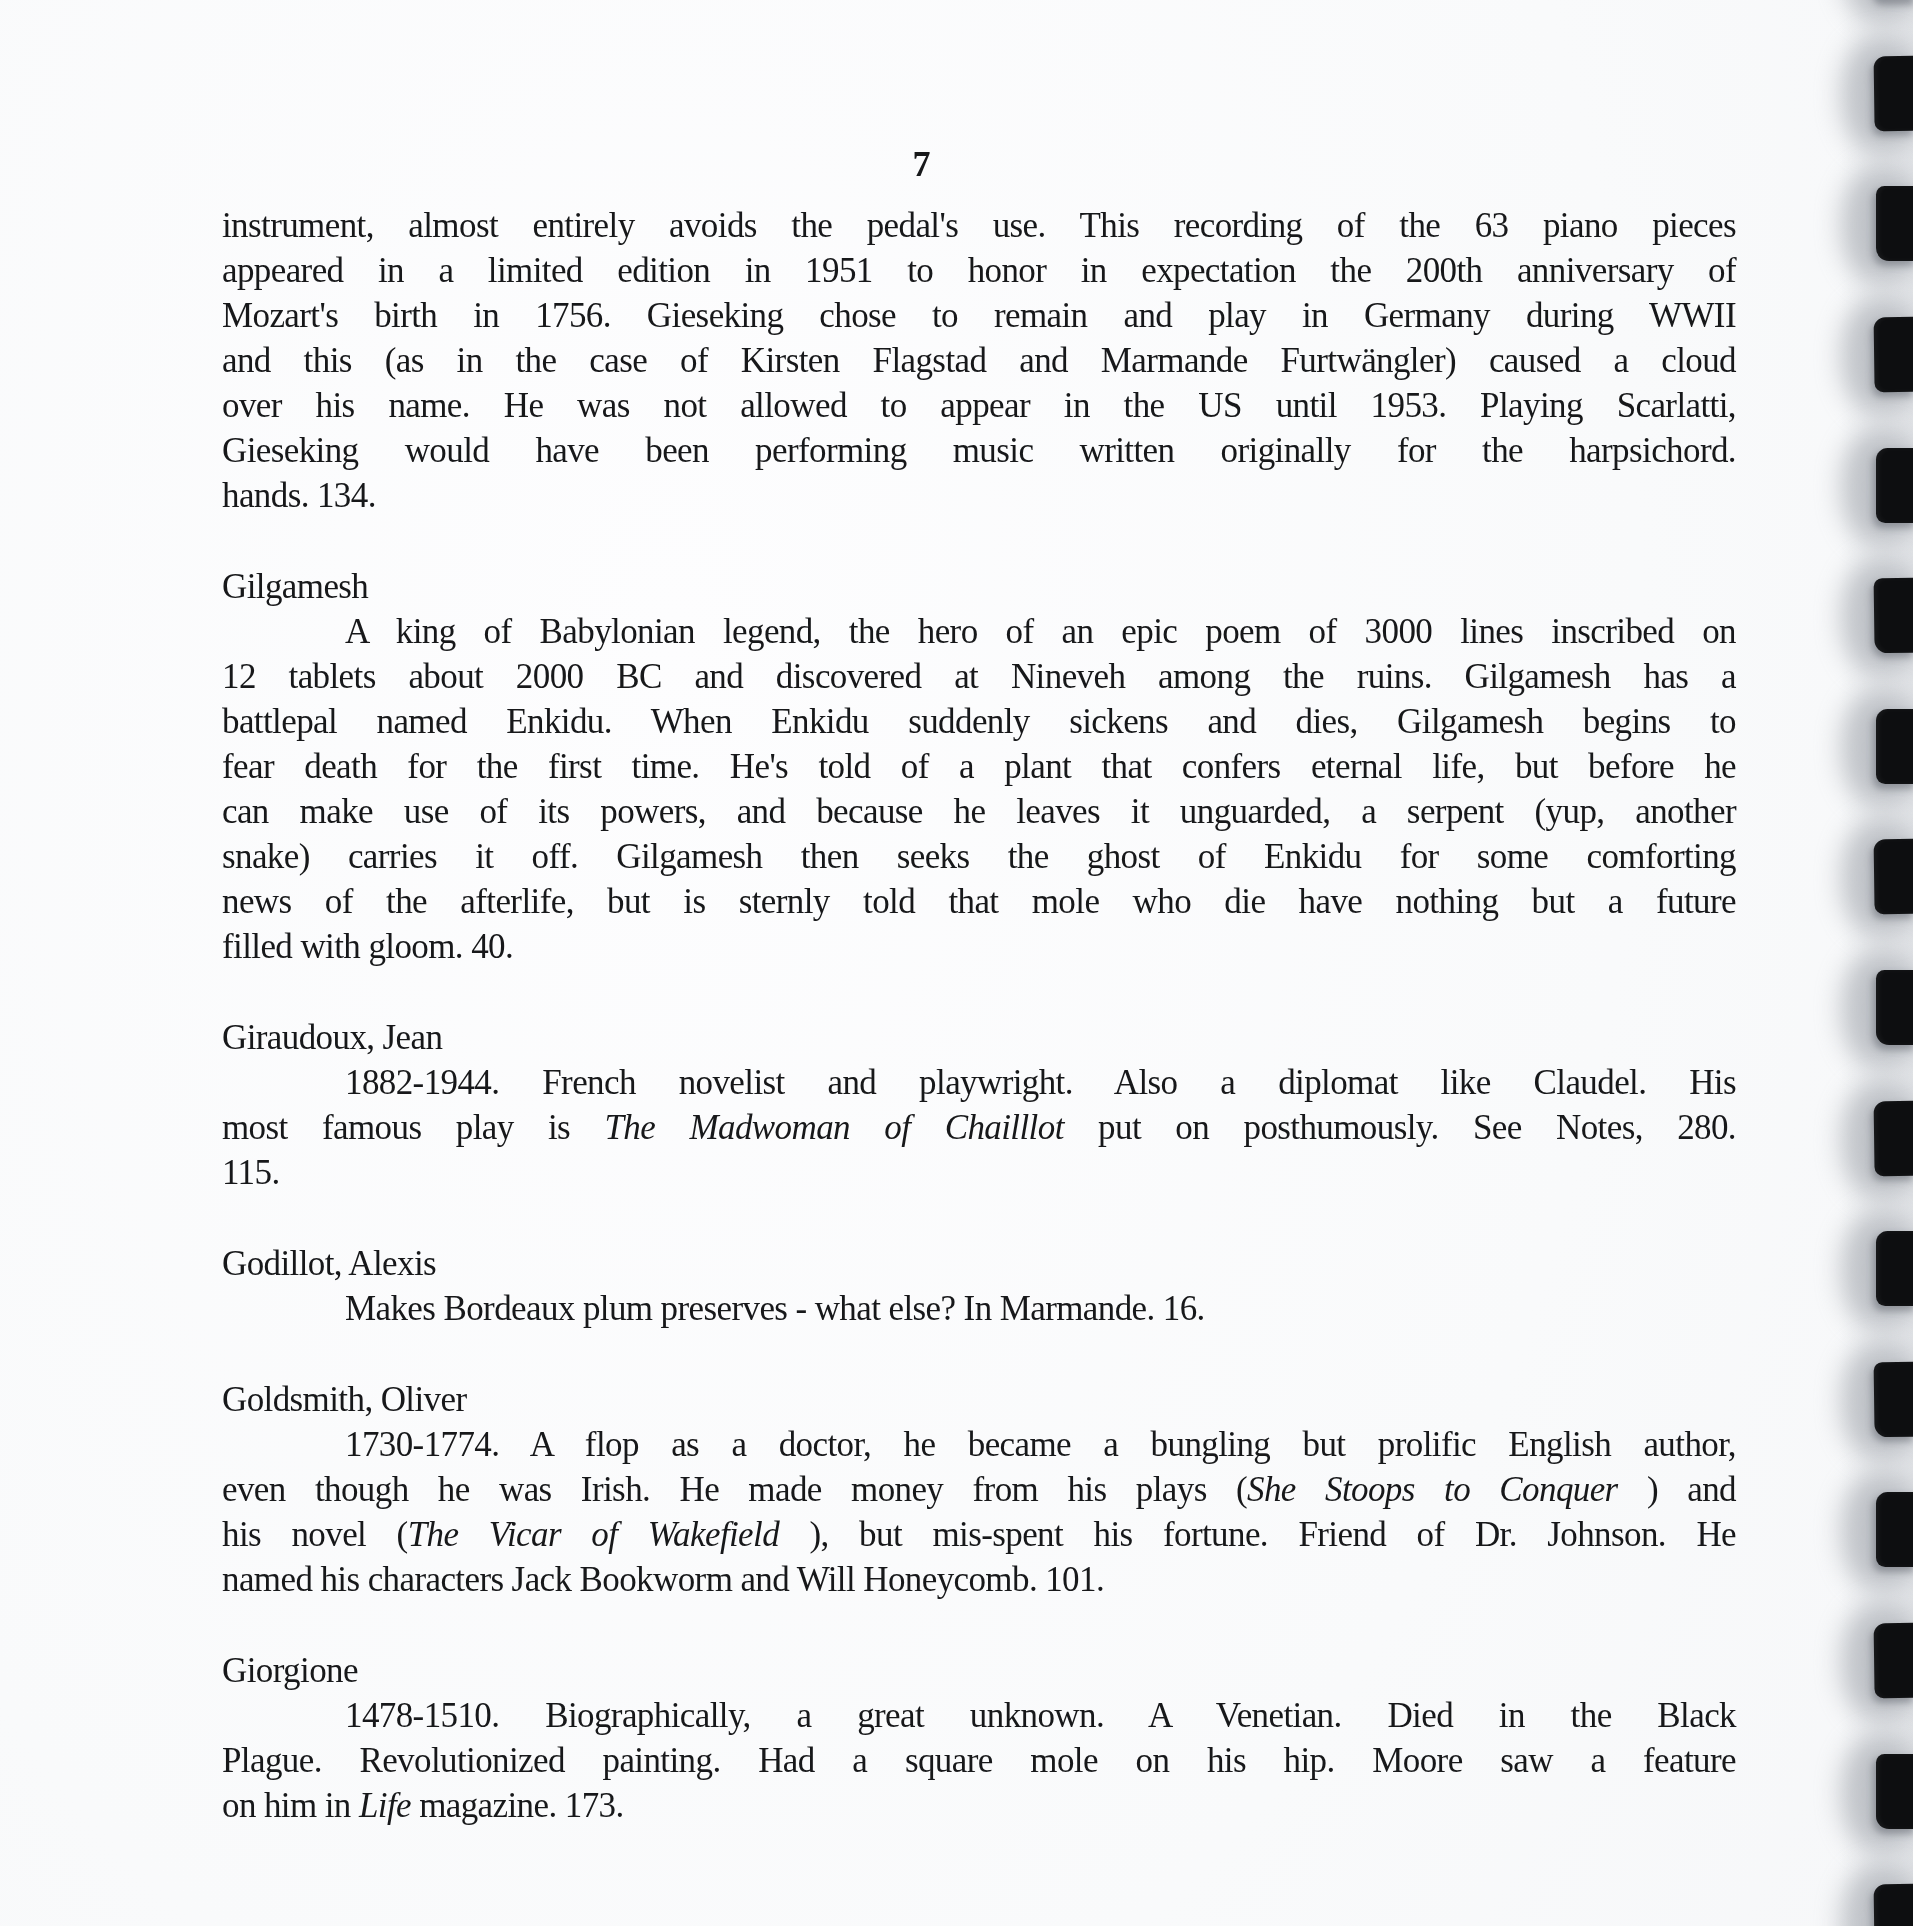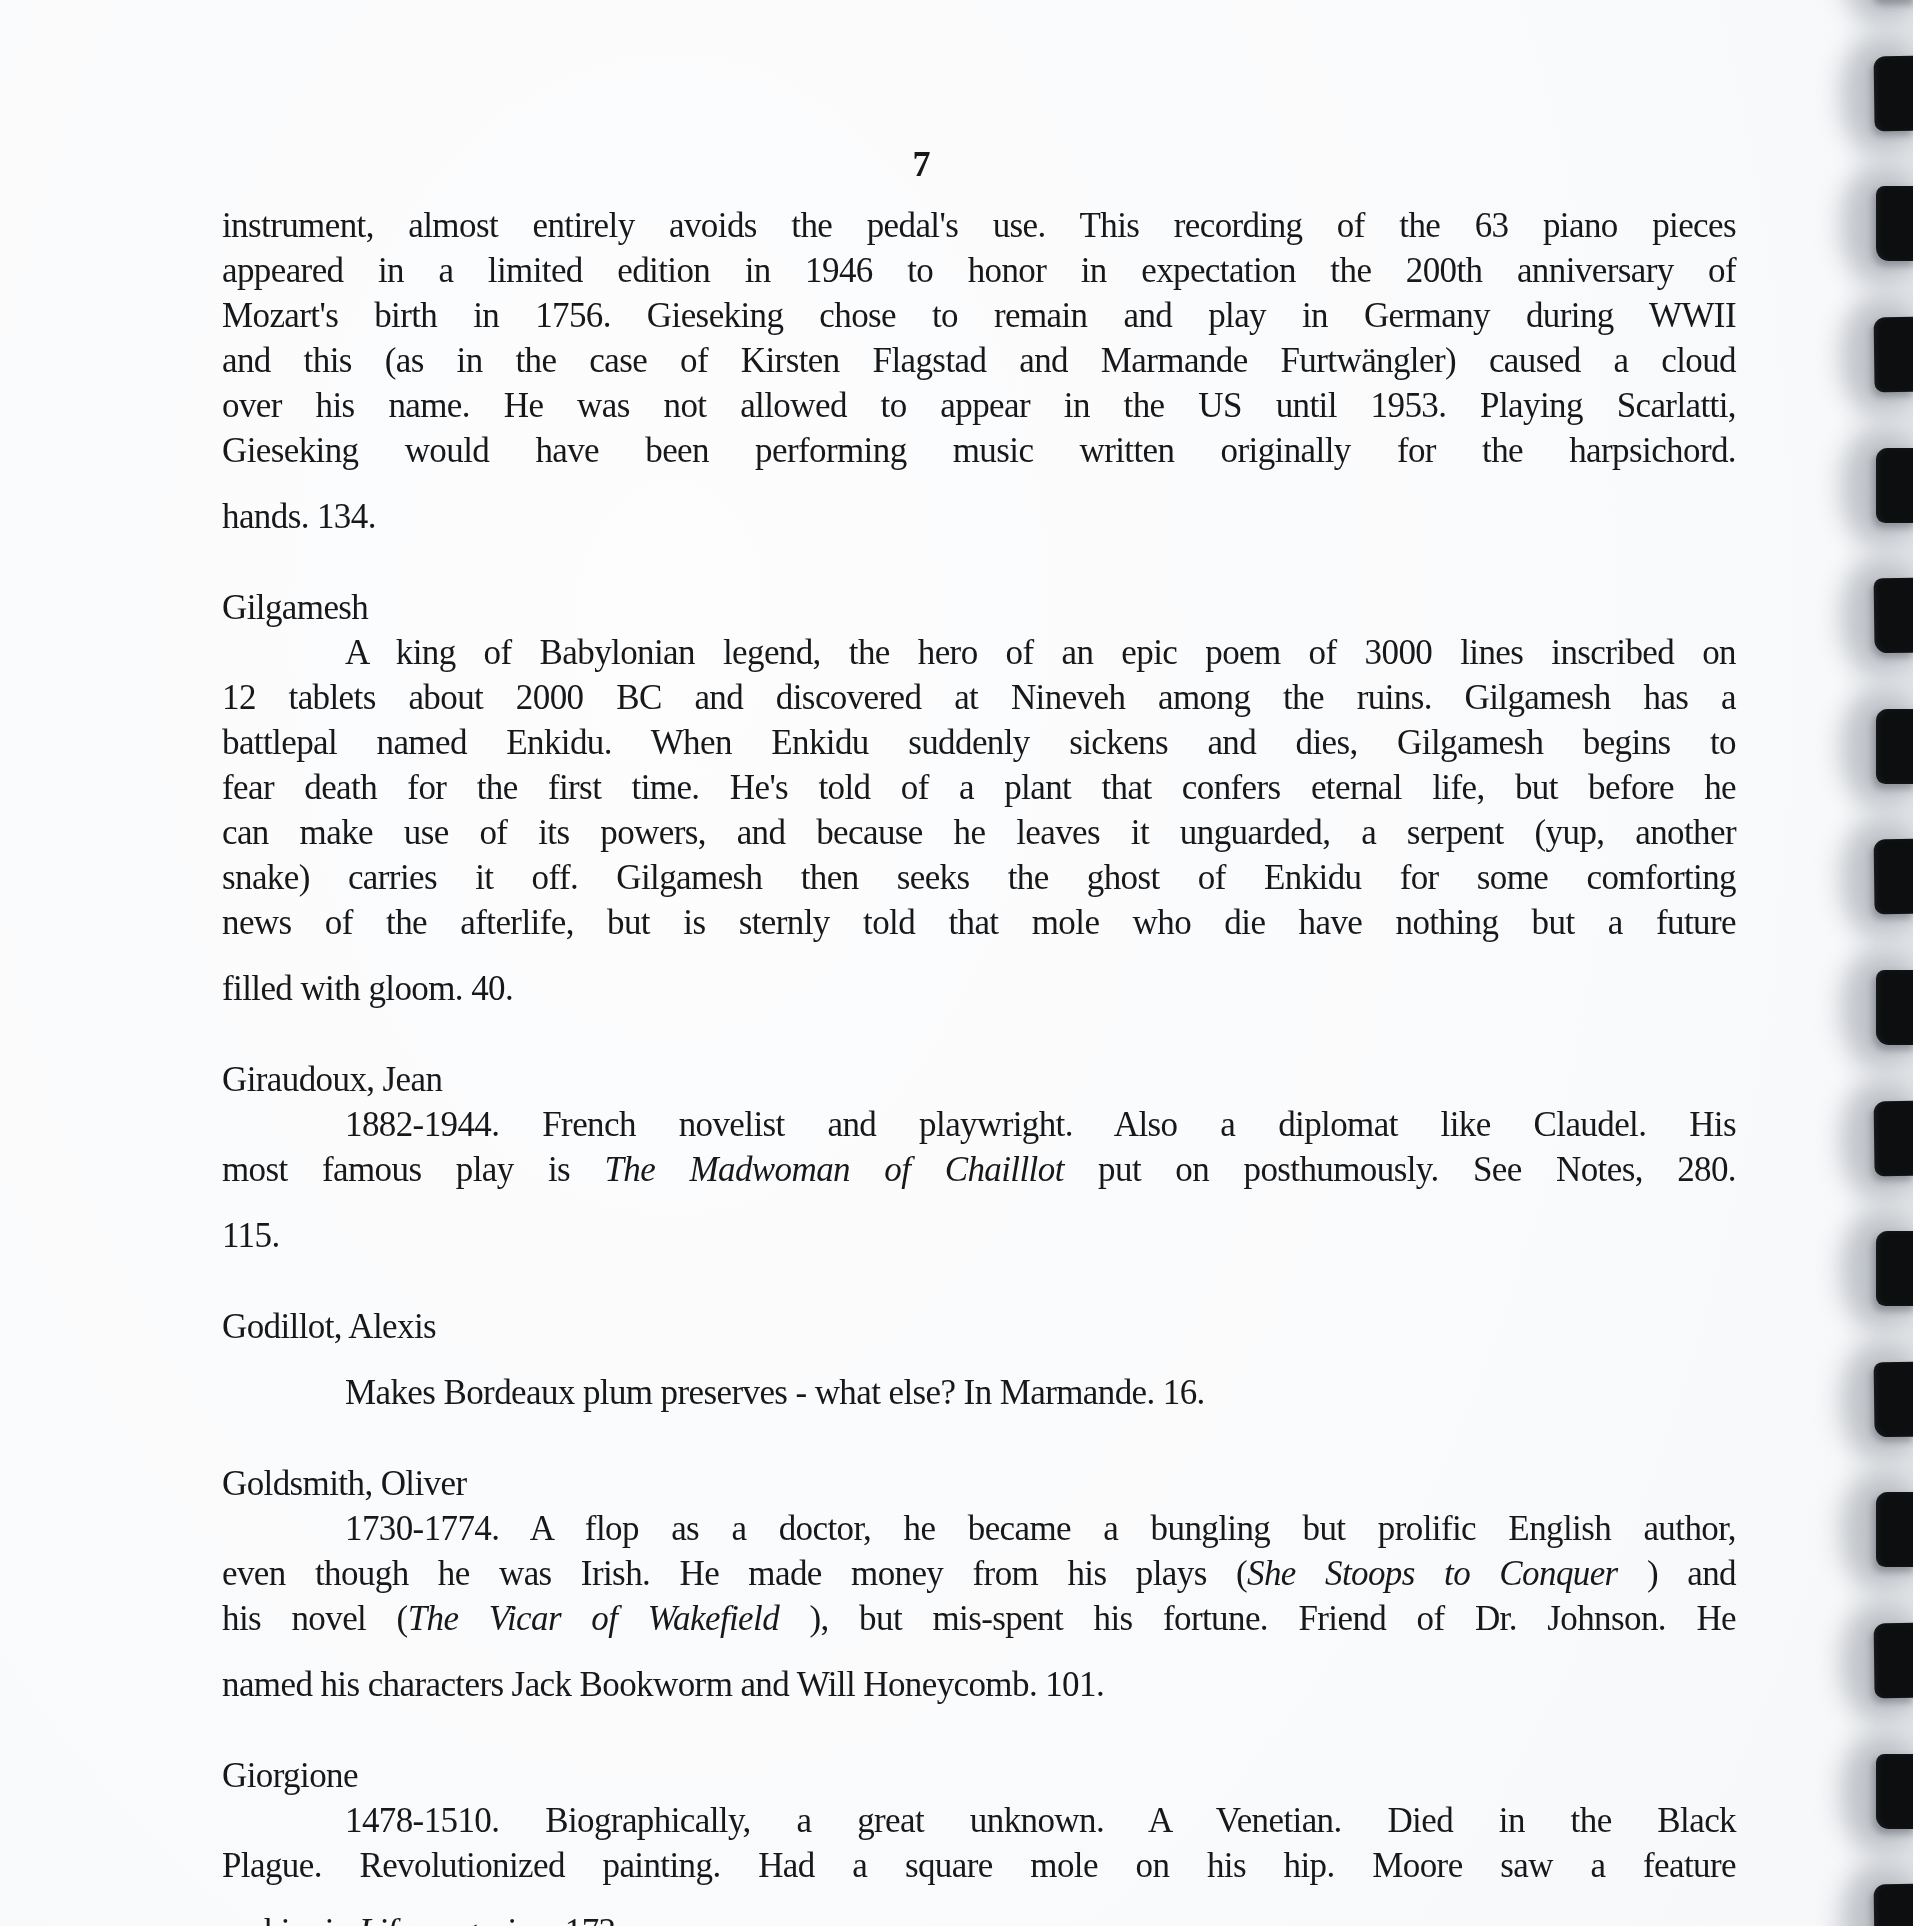--- a/index.html
+++ b/index.html
@@ -34,21 +34,21 @@
     position: absolute;
     left: 222px; top: 203px; width: 1514px;
   }
 
   .line, .heading {
     font-size: 35px;
     line-height: 45px;
     letter-spacing: -0.6px;
   }
   .just  { text-align: justify; text-align-last: justify; }
-  .flush { text-align: left;    text-align-last: left; margin-top: 21px; }
+  .flush { text-align: left;    text-align-last: left; }
   .indent { text-indent: 123px; }
   .heading { margin-top: 46px; }
   .it { font-style: italic; }
 
   
   .binding-strip { position: absolute; top: 0; right: 0; width: 123px; height: 100%; }
   .hole { position: absolute; right: 0; width: 123px; height: 116px; }
   .hole .smear {
     position: absolute; right: -7.7px; top: -19px;
     width: 81px; height: 116px;
@@ -69,21 +69,21 @@
 <body>
 
 <div class="page">
   <div class="edge-shade"></div>
 
   <div class="page-number">7</div>
 
   <div class="text-block">
       <div class="para">
         <div class="line just"><span>instrument, almost entirely avoids the pedal's use.  This recording of the 63 piano pieces</span></div>
-        <div class="line just"><span>appeared in a limited edition in 1946 to honor in expectation the 200th anniversary of</span></div>
+        <div class="line just"><span>appeared in a limited edition in 1951 to honor in expectation the 200th anniversary of</span></div>
         <div class="line just"><span>Mozart's birth in 1756.  Gieseking chose to remain and play in Germany during WWII</span></div>
         <div class="line just"><span>and this (as in the case of Kirsten Flagstad and Marmande Furtwängler) caused a cloud</span></div>
         <div class="line just"><span>over his name.  He was not allowed to appear in the US until 1953.  Playing Scarlatti,</span></div>
         <div class="line just"><span>Gieseking would have been performing music written originally for the harpsichord.</span></div>
         <div class="line flush"><span>hands.  134.</span></div>
       </div>
       <div class="heading">Gilgamesh</div>
       <div class="para">
         <div class="line just indent"><span>A king of Babylonian legend, the hero of an epic poem of 3000 lines inscribed on</span></div>
         <div class="line just"><span>12 tablets about 2000 BC and discovered at Nineveh among the ruins.  Gilgamesh has a</span></div>

